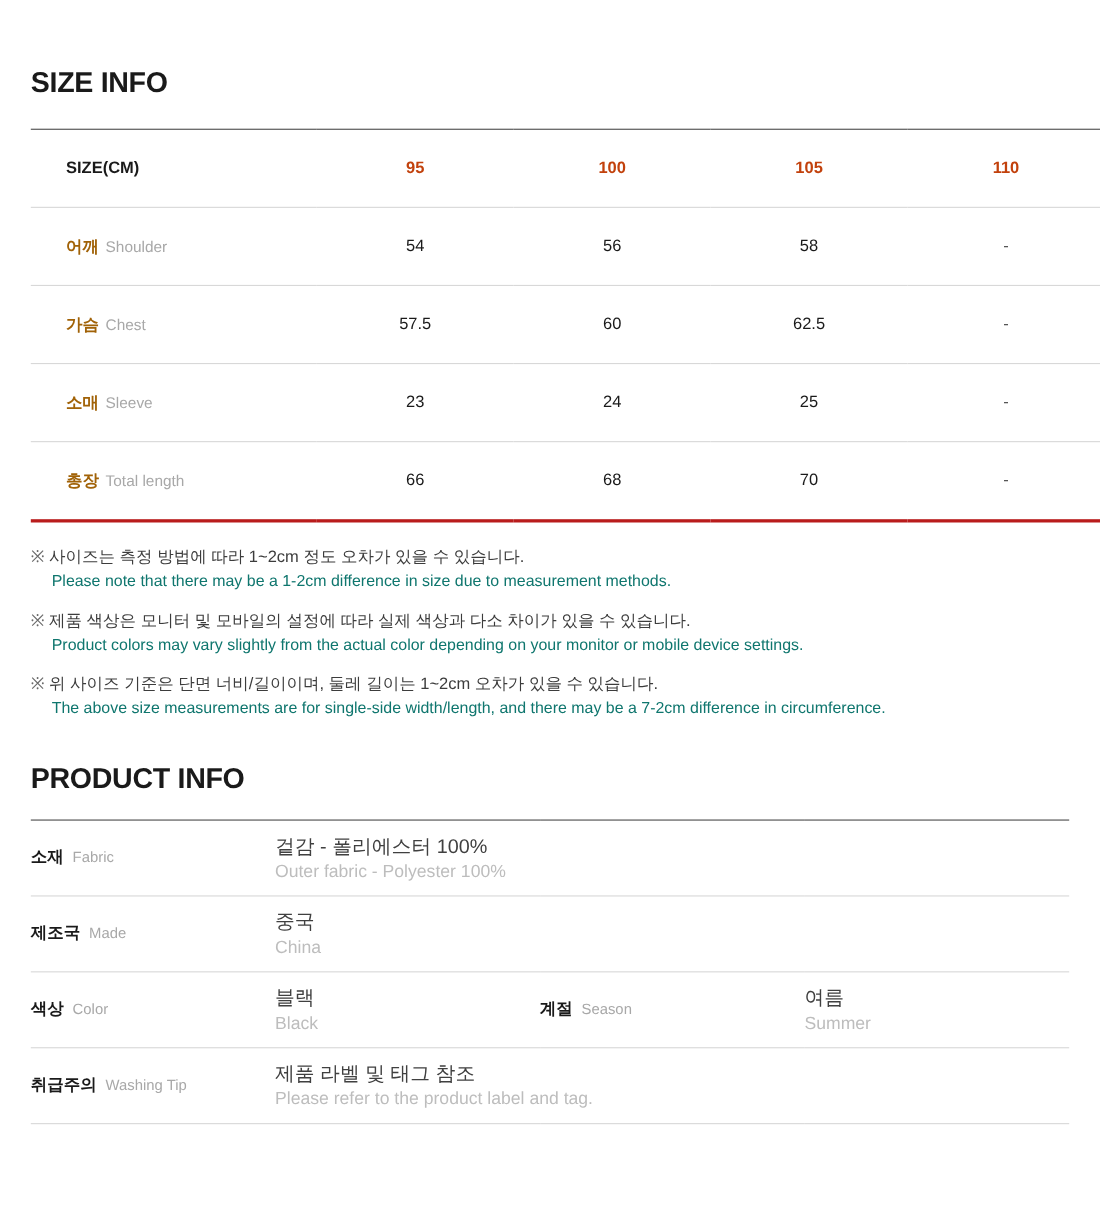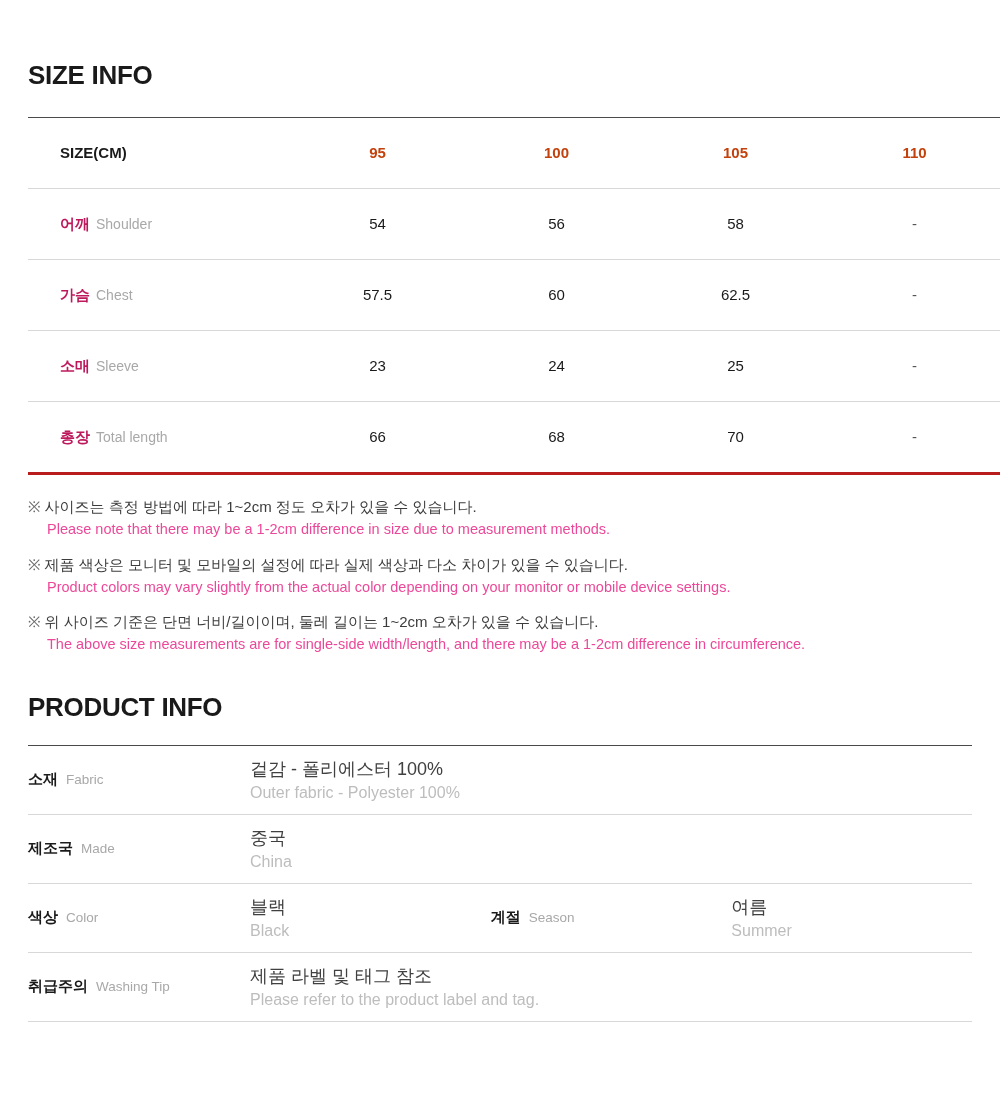--- a/index.html
+++ b/index.html
@@ -65,21 +65,21 @@
     color: #1a1a1a;
   }
   .hdr-v {
     font-size: 15px;
     font-weight: bold;
     color: #c2410c;
   }
   .row-ko {
     font-size: 15px;
     font-weight: bold;
-    color: #be185d;
+    color: #a16207;
   }
   .row-en {
     font-size: 14px;
     font-weight: normal;
     color: #a8a8a8;
     margin-left: 6px;
   }
   .cell-v {
     font-size: 15px;
     color: #1a1a1a;
@@ -101,21 +101,21 @@
     font-size: 15px;
     color: #3c3c3c;
     line-height: 1.35;
   }
   .note-mark {
     color: #6a6a6a;
     margin-right: 4px;
   }
   .note-en {
     font-size: 14.5px;
-    color: #ec4899;
+    color: #0f766e;
     line-height: 1.4;
     padding-left: 19px;
     margin-top: 2px;
   }
 
   
   table.product-table {
     width: 944px;
     border-collapse: collapse;
     margin-top: 22px;
@@ -238,21 +238,21 @@
     <div class="note">
       <div class="note-ko"><span class="note-mark">※</span><span>사이즈는 측정 방법에 따라 1~2cm 정도 오차가 있을 수 있습니다.</span></div>
       <div class="note-en">Please note that there may be a 1-2cm difference in size due to measurement methods.</div>
     </div>
     <div class="note">
       <div class="note-ko"><span class="note-mark">※</span><span>제품 색상은 모니터 및 모바일의 설정에 따라 실제 색상과 다소 차이가 있을 수 있습니다.</span></div>
       <div class="note-en">Product colors may vary slightly from the actual color depending on your monitor or mobile device settings.</div>
     </div>
     <div class="note">
       <div class="note-ko"><span class="note-mark">※</span><span>위 사이즈 기준은 단면 너비/길이이며, 둘레 길이는 1~2cm 오차가 있을 수 있습니다.</span></div>
-      <div class="note-en">The above size measurements are for single-side width/length, and there may be a 1-2cm difference in circumference.</div>
+      <div class="note-en">The above size measurements are for single-side width/length, and there may be a 7-2cm difference in circumference.</div>
     </div>
   </div>
 
   <h1 class="section-title" id="product-info-title">PRODUCT INFO</h1>
 
   <table class="product-table">
     <tbody>
       <tr>
         <td class="pi-label">
           <span class="pi-ko">소재</span><span class="pi-en">Fabric</span>

